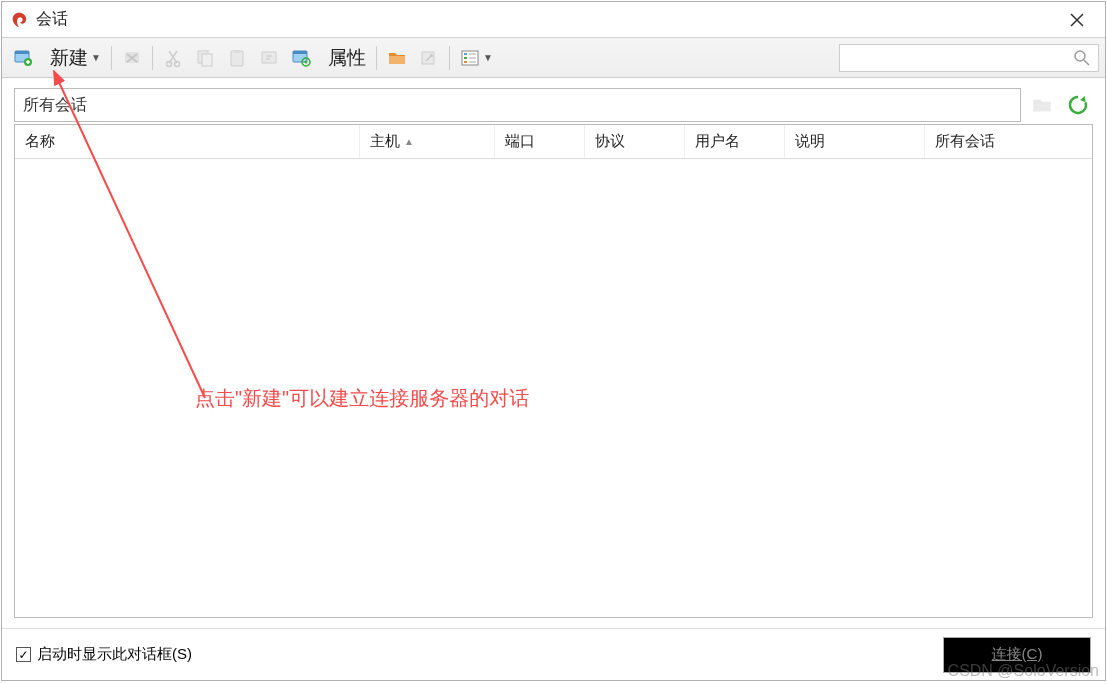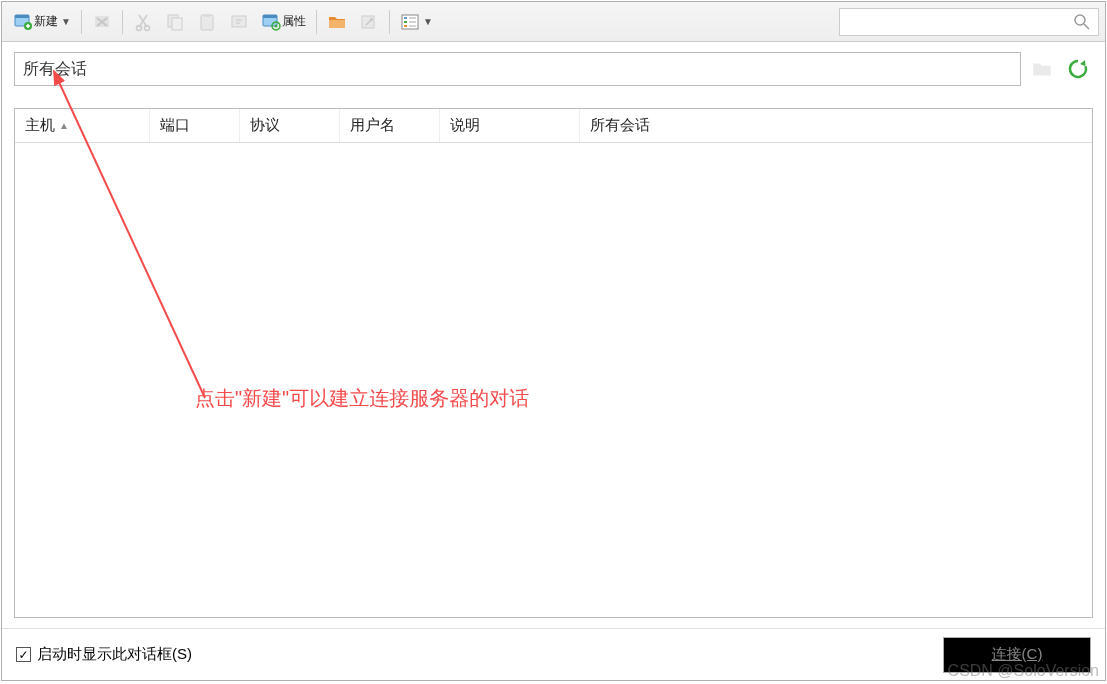--- a/index.html
+++ b/index.html
@@ -47,33 +47,33 @@
       height: 30px;
       display: flex;
       align-items: center;
       padding: 0 4px;
       cursor: pointer;
       border: 1px solid transparent;
     }
     .tb-icon { width: 20px; height: 20px; display: inline-flex; align-items: center; justify-content: center; }
     .tb-sep { width: 1px; height: 24px; background: #ccc; margin: 0 3px; }
     .tb-dropdown-arrow { margin-left: 3px; font-size: 10px; color: #555; }
-    .tb-label { margin-left: 1px; font-size: 12px; color: #222; }
+    .tb-label { margin-left: 17px; font-size: 19px; color: #222; }
     .tb-disabled { opacity: 0.4; pointer-events: none; }
     .tb-spacer { flex: 1; }
     .tb-search {
       width: 260px; height: 28px; background: #fff; border: 1px solid #ccc;
       display: flex; align-items: center; padding: 0 6px;
     }
     .middle-area {
       flex: 1;
       padding: 10px 12px 0 12px;
       display: flex;
       flex-direction: column;
-      gap: 22px;
+      gap: 2px;
     }
     .path-row {
       display: flex; align-items: center; gap: 6px;
     }
     .path-input {
       flex: 1; height: 34px; border: 1px solid #bbb; padding: 0 8px;
       font-size: 16px; background: #fff; color: #333;
       display: flex; align-items: center;
     }
     .path-icon-btn {
@@ -121,20 +121,33 @@
       position: absolute; right: 8px; bottom: 4px;
       color: rgba(120,120,120,0.5); font-size: 16px;
       pointer-events: none;
     }
   </style>
 </head>
 <body>
 
 <div class="window">
 
+  <div class="titlebar">
+    <span class="titlebar-icon">
+      <svg viewBox="0 0 20 20">
+          <path d="M10 2 C6 2 3 5 3 9 C3 14 8 18 10 18 C10 18 7 14 8 10 C9 6 14 6 14 10 C14 12 12 13 11 12 C11 12 12 15 15 14 C17 13 18 11 18 9 C18 5 14 2 10 2 Z" fill="#d43c2e"></path>
+        </svg>
+    </span>
+    <span class="titlebar-title">会话</span>
+    <div class="titlebar-close">
+      <svg width="14" height="14" viewBox="0 0 14 14">
+          <path d="M1 1 L13 13 M13 1 L1 13" stroke="#333" stroke-width="1.5"></path>
+        </svg>
+    </div>
+  </div>
 
   <div class="toolbar">
     <div class="tb-btn">
       <span class="tb-icon">
         <svg viewBox="0 0 20 20">
             <rect x="2" y="3" width="14" height="11" rx="1" fill="#9dd0f2" stroke="#4a8bc2"></rect>
             <rect x="2" y="3" width="14" height="3" fill="#4a8bc2"></rect>
             <circle cx="15" cy="14" r="4" fill="#3bad3f"></circle>
             <path d="M15 12 v4 M13 14 h4" stroke="#fff" stroke-width="1.5"></path>
           </svg>
@@ -252,20 +265,23 @@
       <div class="path-icon-btn">
         <svg width="24" height="24" viewBox="0 0 24 24">
             <path d="M12 4 a8 8 0 1 0 7.5 5.2" fill="none" stroke="#3bad3f" stroke-width="2.5"></path>
             <path d="M19 3 L19.5 9.2 L14 7" fill="#3bad3f"></path>
           </svg>
       </div>
     </div>
 
     <div class="table-wrap">
       <div class="table-header">
+        <div class="th" style="width:345px">
+            <span>名称</span>
+          </div>
         <div class="th" style="width:135px">
             <span>主机</span>
             <span class="th-sort">▲</span>
           </div>
         <div class="th" style="width:90px">
             <span>端口</span>
           </div>
         <div class="th" style="width:100px">
             <span>协议</span>
           </div>

